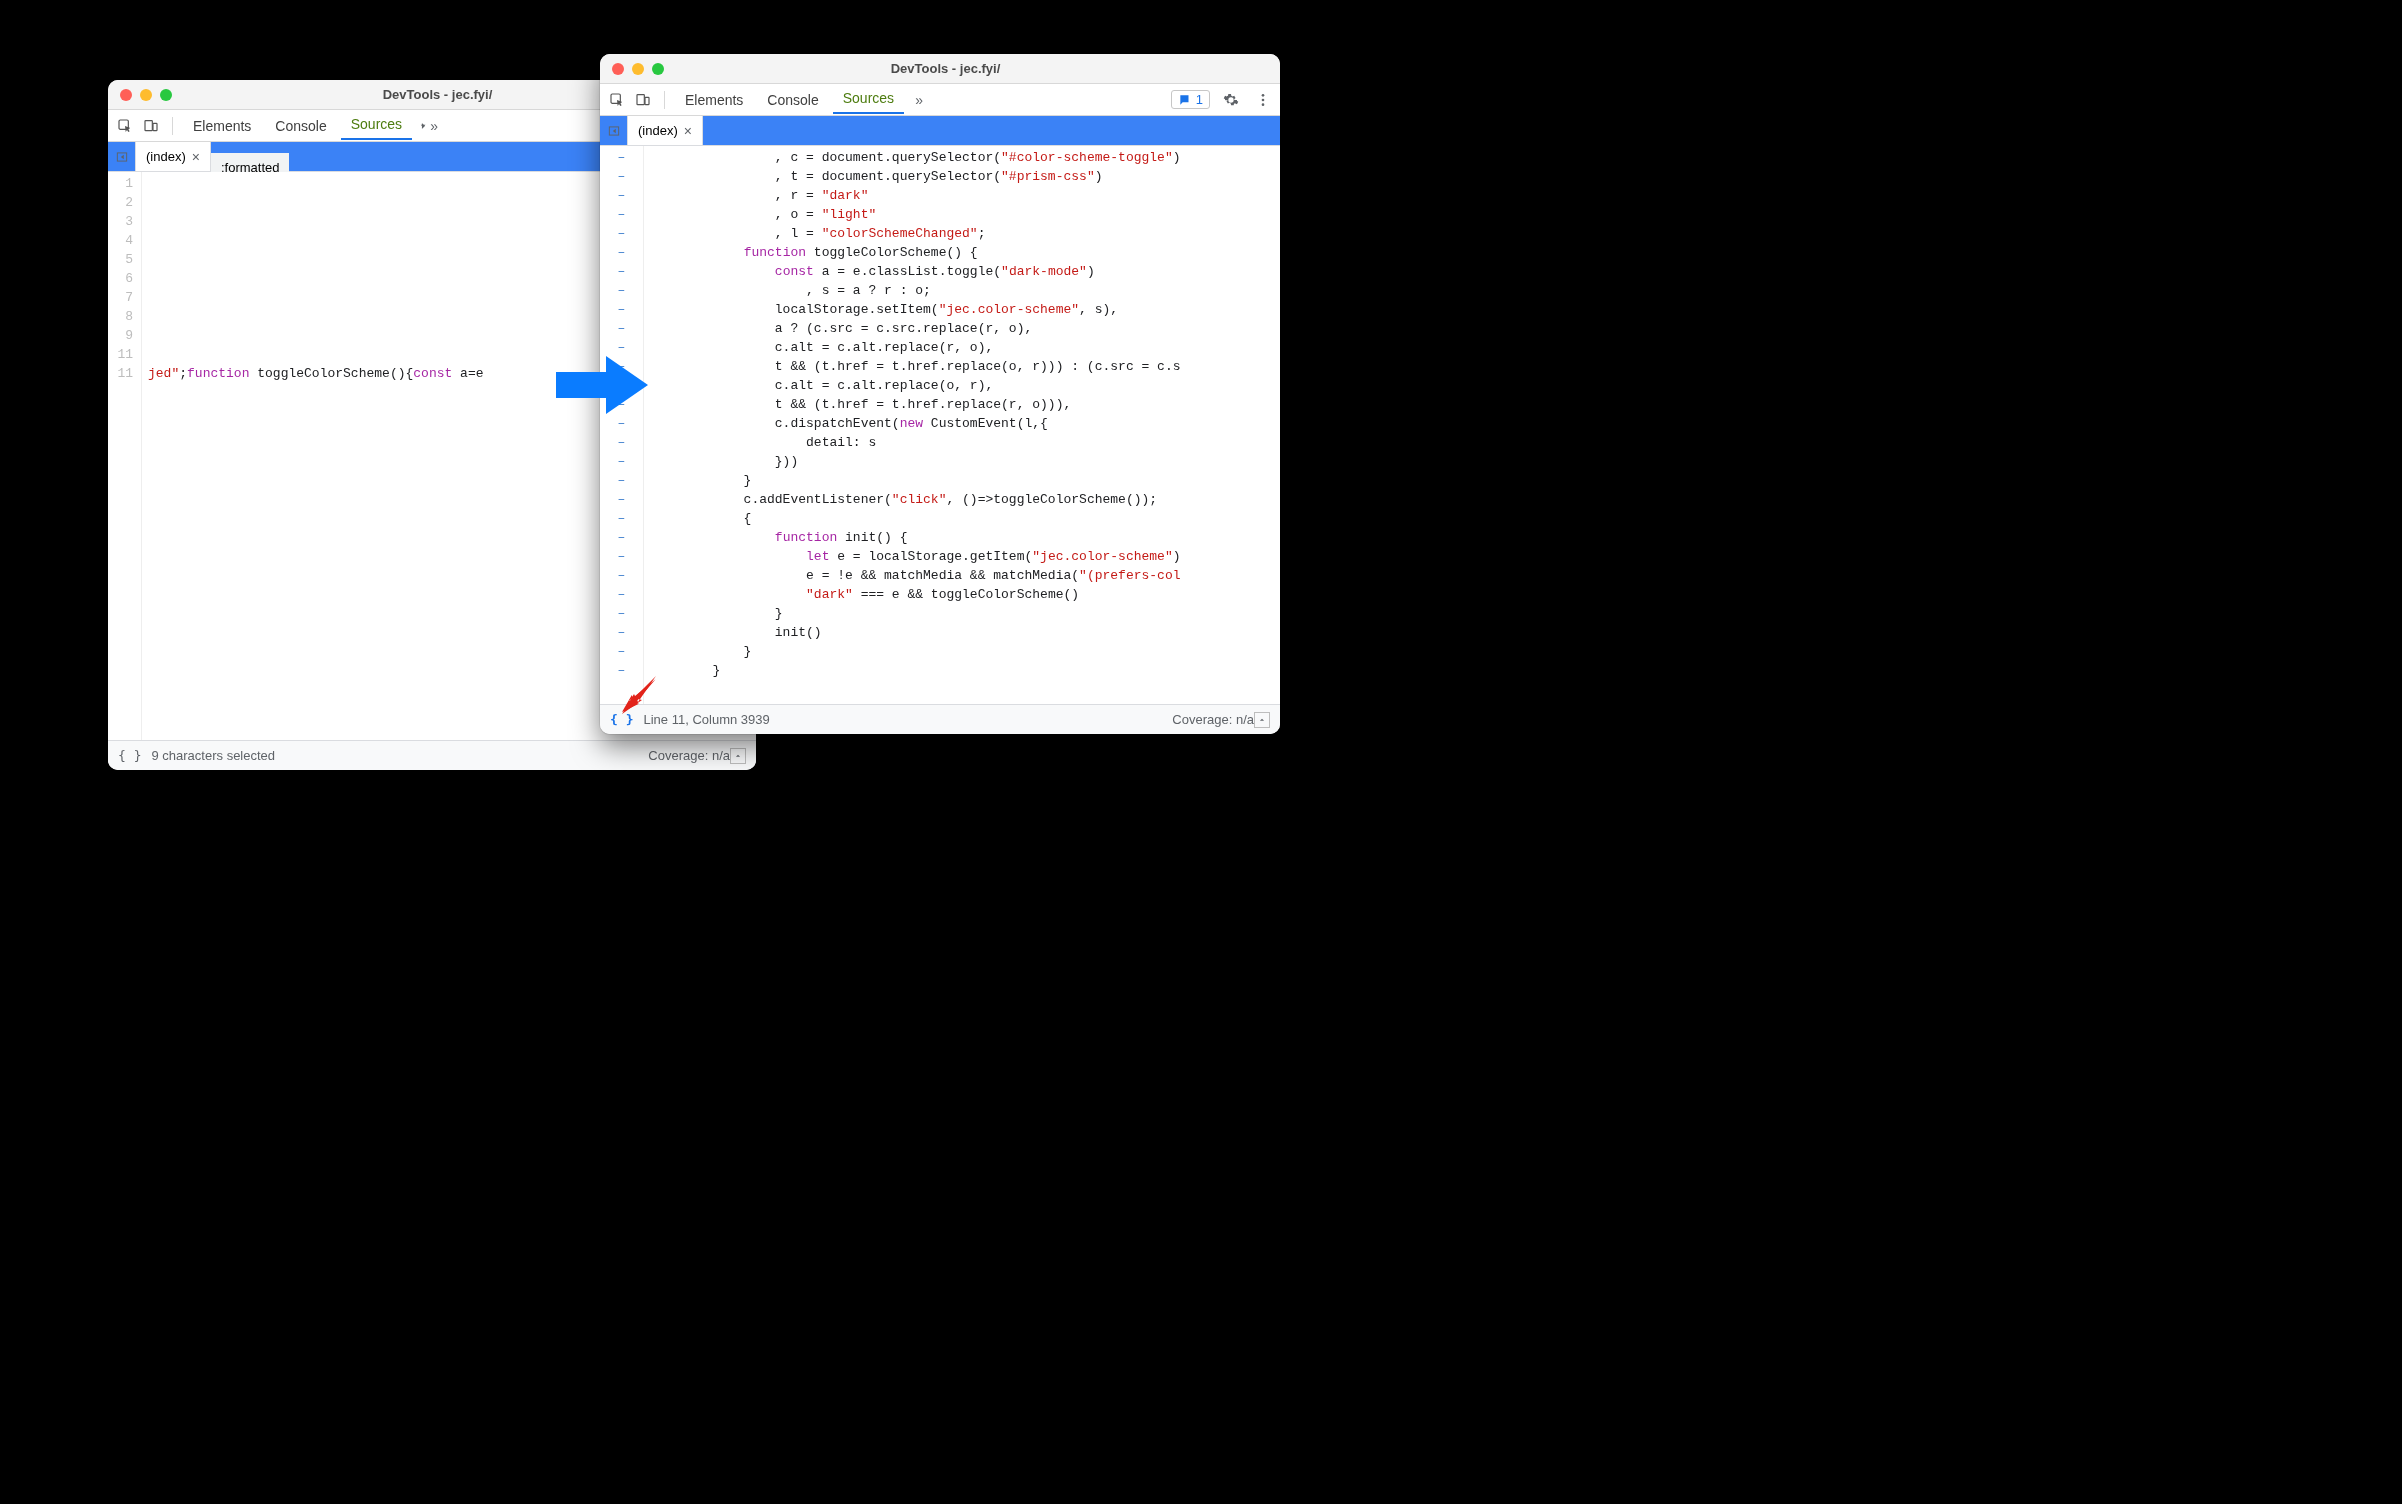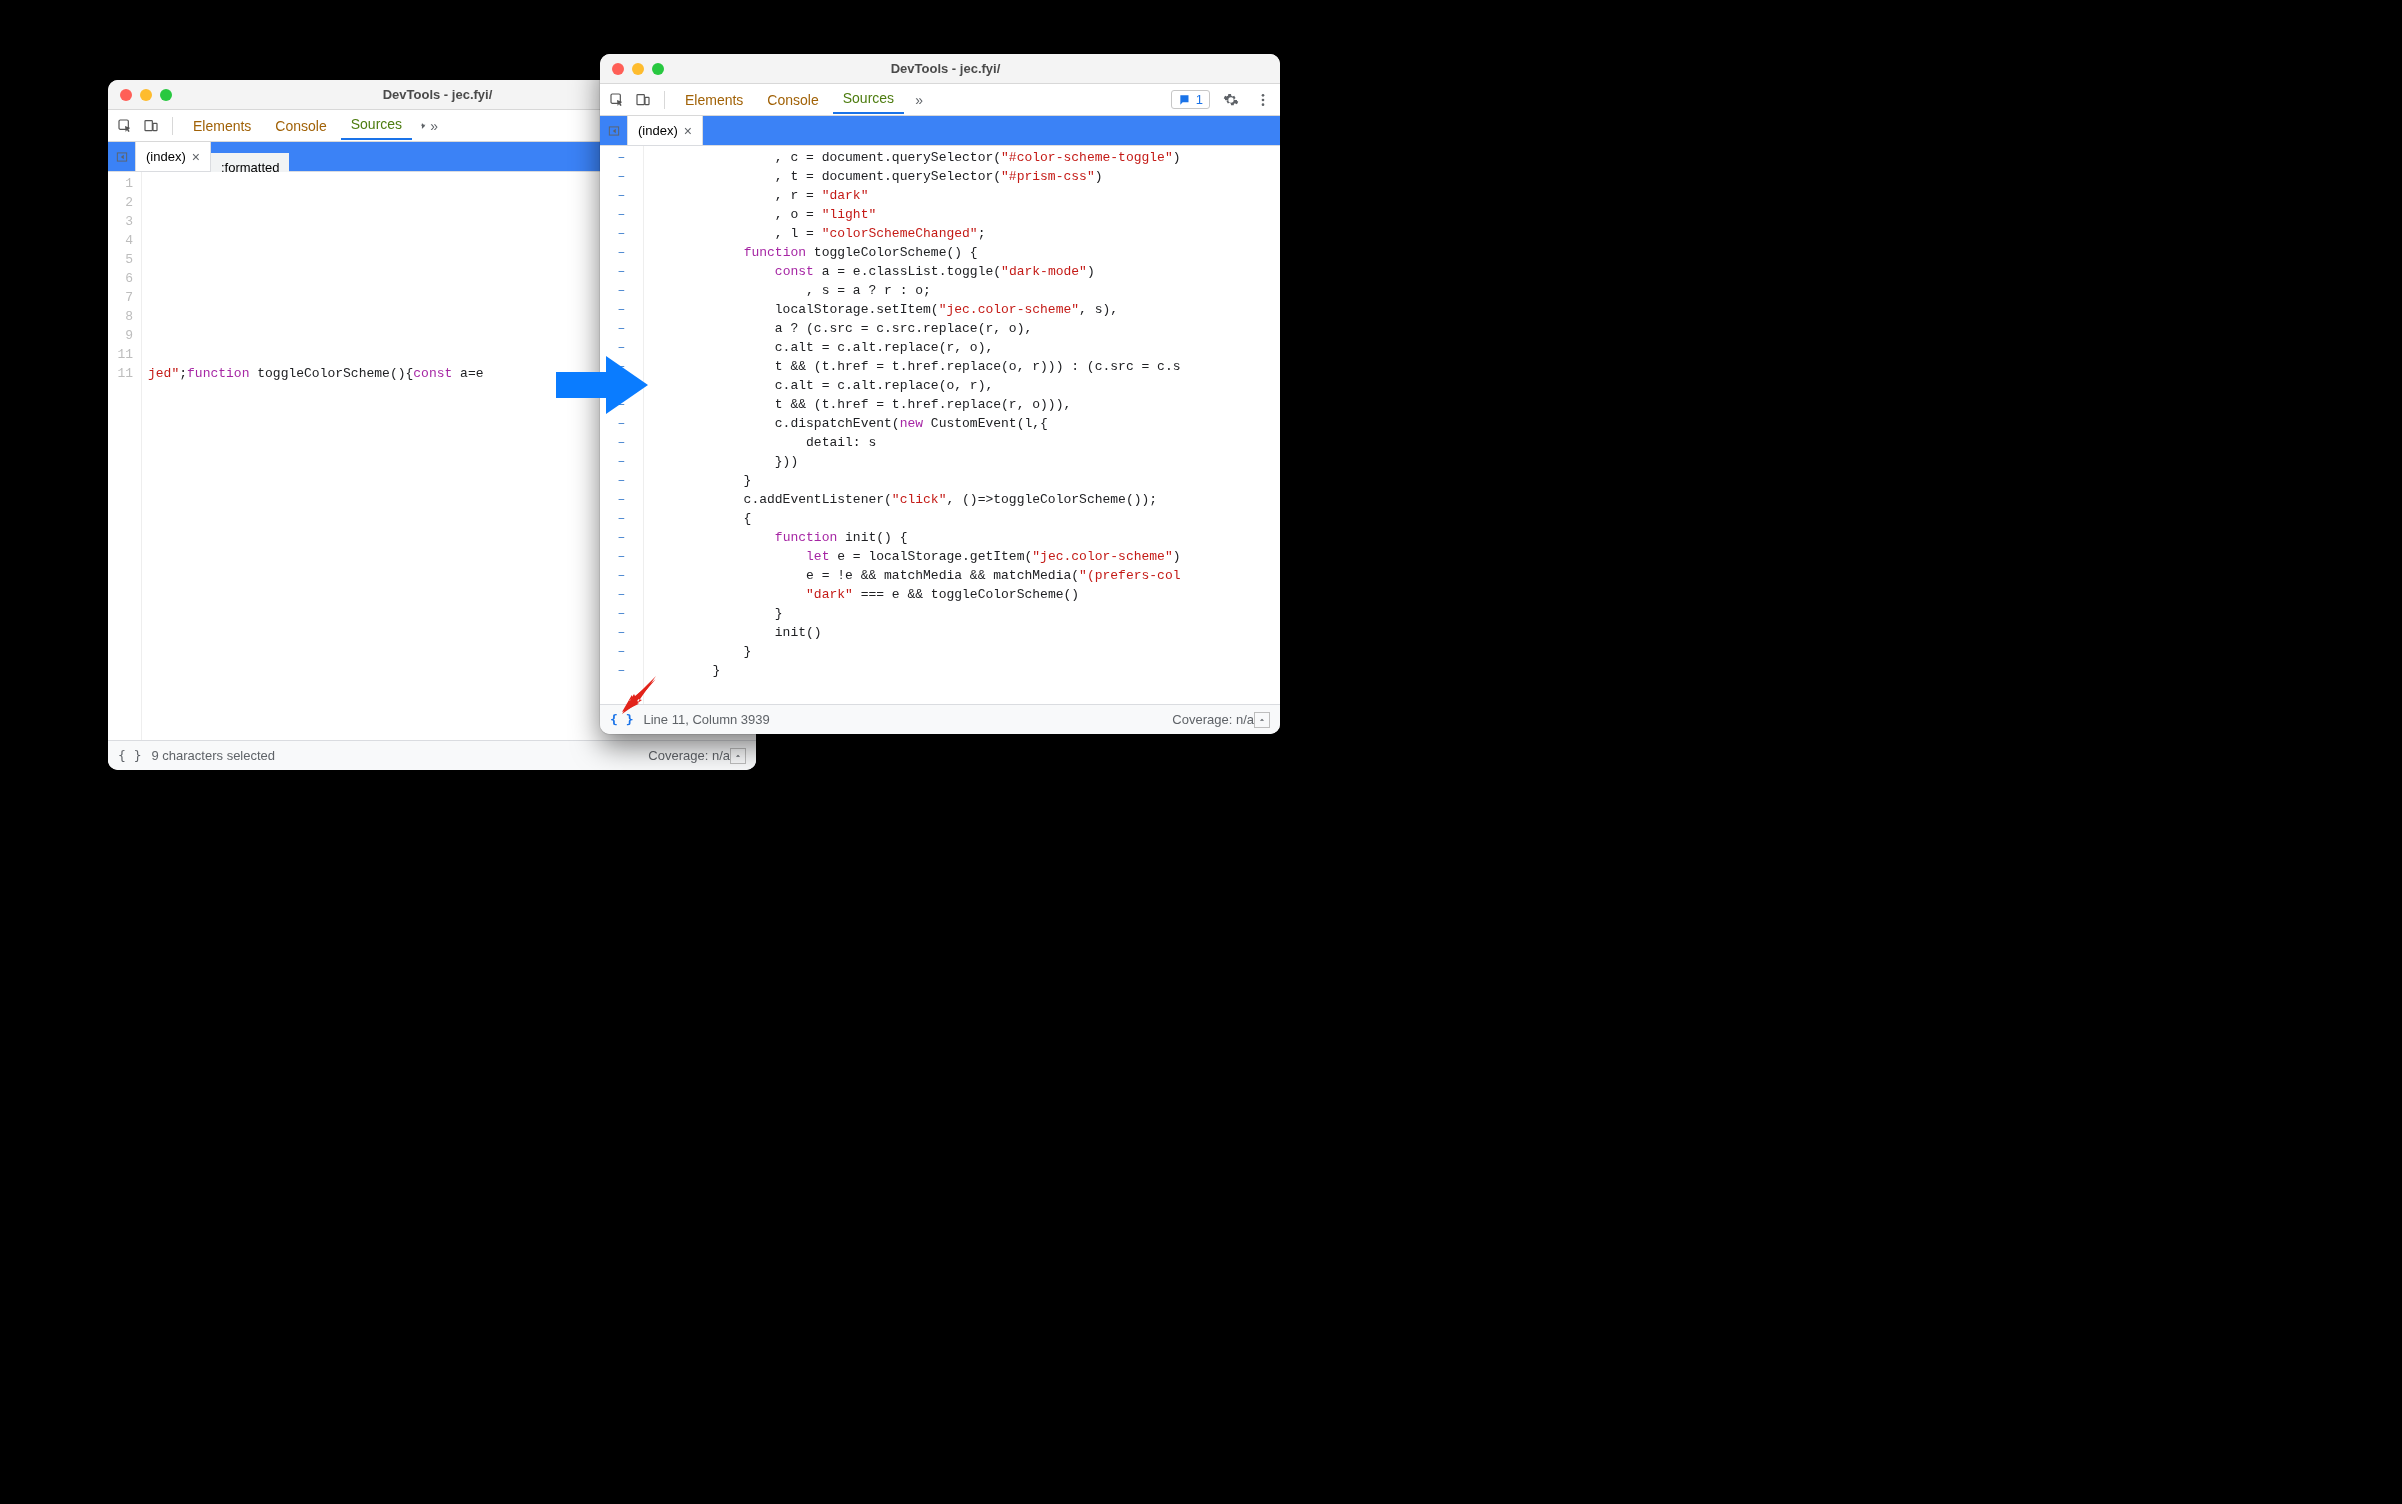--- a/index.html
+++ b/index.html
@@ -42,21 +42,21 @@
     height: 32px;
     border-bottom: 1px solid #d8d8d8;
     display: flex; align-items: center;
     padding: 0 6px;
     gap: 4px;
     background:#fff;
     font-size:14px;
     color:#333;
   }
   .toolbar .sep { width:1px; height:18px; background:#d8d8d8; margin:0 6px; }
-  .tabitem { padding: 4px 10px; cursor:default; color:#a16207; }
+  .tabitem { padding: 4px 10px; cursor:default; color:#404040; }
   .tabitem.active { color:#4d7c0f; border-bottom:2px solid #1a73e8; padding-bottom:6px; }
   .iconbtn { width:22px; height:22px; display:flex; align-items:center; justify-content:center; color:#555; }
   .iconbtn svg { width:16px; height:16px; }
   .right { margin-left:auto; display:flex; align-items:center; gap:10px; }
   .issues-badge { display:flex; align-items:center; gap:4px; border:1px solid #c7c7c7; border-radius:3px; padding:1px 6px; color:#1a73e8; font-size:13px; }
   .gear, .kebab { color:#5f6368; }
 
   .tabsbar {
     height: 30px;
     background:#3b82f6;

